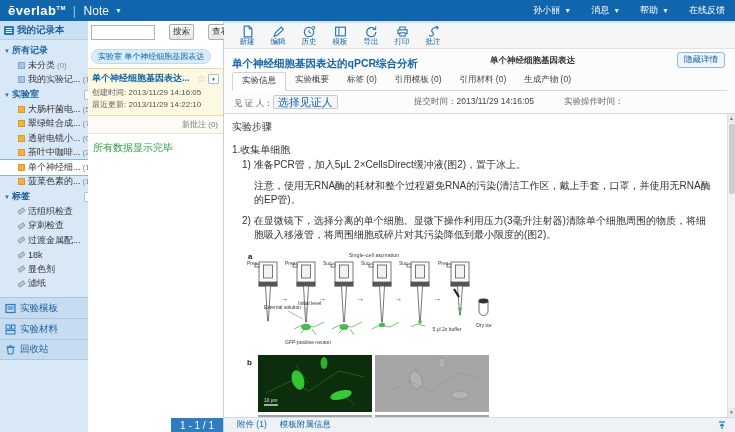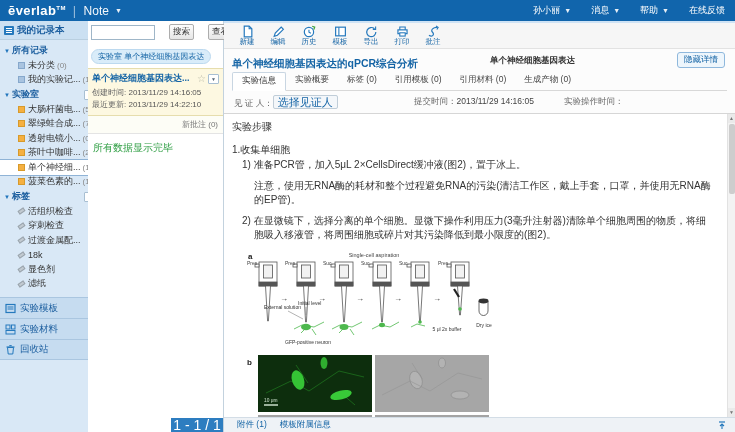--- a/index.html
+++ b/index.html
@@ -69,21 +69,21 @@
   .card-title-row { display:flex; align-items:center; }
   .card-title { color:#1464a5; font-weight:bold; font-size:9px; flex:1; overflow:hidden;
     white-space:nowrap; text-overflow:ellipsis; }
   .star { color:#b9b9a8; font-size:10px; margin:0 2px; cursor:pointer; }
   .card-line { font-size:8px; color:#666; margin-top:2.5px; line-height:1.3; }
   .card-line .v { color:#555; }
   .annot-row { text-align:right; font-size:8px; color:#777; padding:3px 5px;
     background:#fdfdf6; border-bottom:1px solid #e4e4e4; cursor:pointer; }
   .loaded-msg { color:#2e9e43; font-size:10px; padding:7px 5px; }
   .pagebar { position:absolute; bottom:0; right:0; width:52px; height:14px; background:#2d7dc0;
-    color:#fff; font-size:14px; display:flex; align-items:center; justify-content:center; cursor:pointer; }
+    color:#fff; font-size:10px; display:flex; align-items:center; justify-content:center; cursor:pointer; }
 
   
   .main { position:absolute; top:21px; left:224px; right:0; bottom:0; background:#fff;
     display:flex; flex-direction:column; border-top:2px solid #cfe3f5; }
   .main-toolbar { height:26px; background:#f6f6f6; border-bottom:1px solid #e2e2e2;
     display:flex; align-items:center; padding-left:8px; }
   .tbtn { width:30px; text-align:center; cursor:pointer; margin-right:1px; }
   .tbtn svg { display:block; margin:0 auto; }
   .tlabel { font-size:7.5px; color:#1464a5; display:block; margin-top:-1px; }
   .header-sec { padding:4px 8px 0 8px; background:#fcfcfc; }

